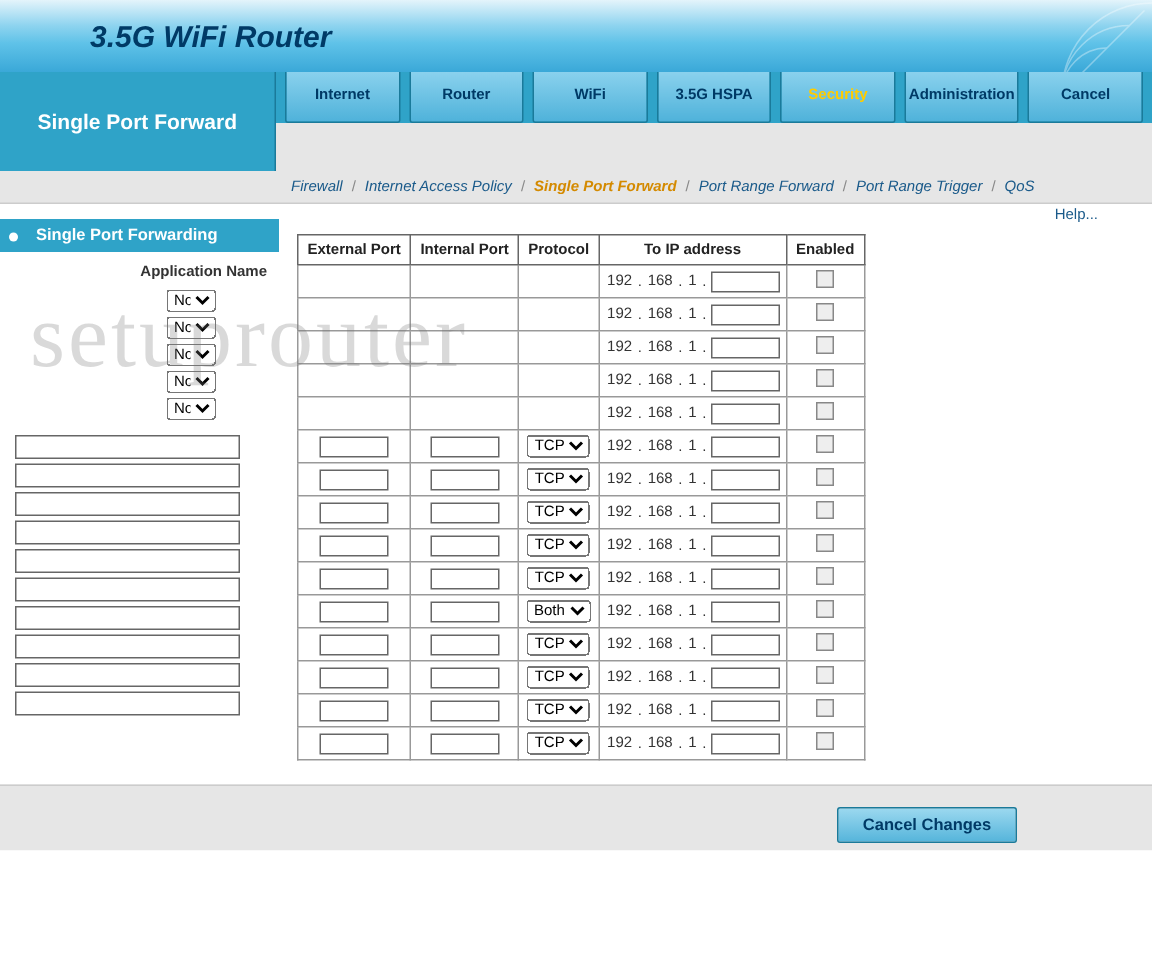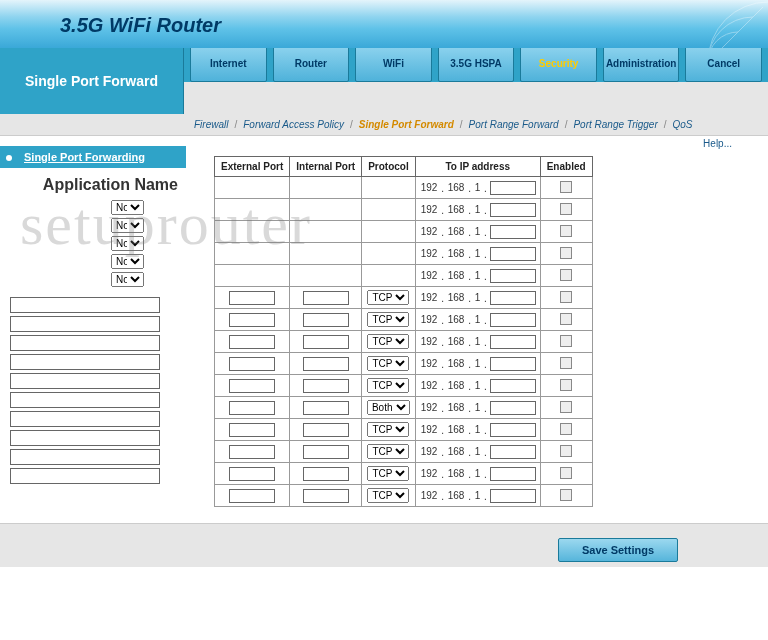--- a/index.html
+++ b/index.html
@@ -15,29 +15,29 @@
 .tab.active { color: #ffcc00; }
 .subnav { height: 22px; background: #e6e6e6; display: flex; align-items: center; font-size: 10px; padding-left: 190px; color: #1a5a8a; border-bottom: 1px solid #ccc; }
 .subnav a { color: #1a5a8a; text-decoration: none; padding: 0 4px; font-style: italic; }
 .subnav .active { color: #d48a00; font-weight: bold; }
 .subnav .sep { color: #888; padding: 0 2px; }
 .main { display: flex; }
 .sidebar { width: 194px; padding: 10px 8px 0 0; }
 .side-header { background: #2fa3c8; color: #fff; font-weight: bold; font-size: 11px; padding: 5px 8px; margin-bottom: 4px; position: relative; }
 .side-header::before { content: "•"; color: #fff; position: absolute; left: -8px; }
 .side-dot { width: 6px; height: 6px; background: #fff; border-radius: 50%; position: absolute; left: 6px; top: 9px; }
-.side-header-txt { margin-left: 16px; text-decoration: underline; }
-.side-label { text-align: right; font-weight: bold; color: #333; font-size: 16px; padding: 4px 8px 6px 0; }
+.side-header-txt { margin-left: 16px; }
+.side-label { text-align: right; font-weight: bold; color: #333; font-size: 10px; padding: 4px 8px 6px 0; }
 .side-selects { display: flex; flex-direction: column; align-items: flex-end; gap: 3px; padding-right: 42px; }
 .side-selects select { font-size: 10px; width: 33px; text-align: center; }
 .side-inputs { display: flex; flex-direction: column; gap: 3px; padding: 10px 8px 0 10px; }
 .side-inputs input { width: 150px; height: 16px; font-size: 10px; border: 1px solid #666; background: #fff; }
 .content { flex: 1; padding: 20px 0 0 4px; position: relative; }
 .help { position: absolute; right: 36px; top: 2px; color: #1a5a8a; font-size: 10px; cursor: pointer; }
-table.port { border-collapse: collapse; margin-left: 16px; padding-left: 40px; }
+table.port { border-collapse: collapse; margin-left: 0; padding-left: 40px; }
 table.port th { border: 1px solid #666; background: #fff; font-size: 10px; font-weight: bold; padding: 4px 6px; color: #222; }
 table.port td { border: 1px solid #999; padding: 2px 4px; text-align: center; height: 22px; }
 table.port input[type=text] { width: 46px; height: 14px; font-size: 10px; border: 1px solid #666; text-align: center; }
 table.port select { font-size: 10px; }
 .ip-cell { white-space: nowrap; font-size: 10px; color: #333; }
 .ip-cell span { padding: 0 1px; }
 .btn-row { display: flex; justify-content: flex-end; gap: 14px; padding: 18px 90px 10px 0; background: #e6e6e6; margin-top: 16px; height: 44px; align-items: center; border-top: 1px solid #ccc; }
 .btn { width: 120px; height: 24px; background: linear-gradient(180deg, #9bd8ef, #56b5db); border: 1px solid #1a7a9a; color: #003a66; font-size: 11px; font-weight: bold; cursor: pointer; border-radius: 2px; }
 .watermark { position: absolute; left: 20px; top: 190px; font-size: 60px; color: rgba(120,120,120,0.28); font-family: Liberation Serif, serif; letter-spacing: 2px; pointer-events: none; z-index: 50; }
 .chk { display:inline-block; width:12px; height:12px; border:1px solid #888; background:#eee; }
@@ -69,21 +69,21 @@
         <div class="tab">Administration</div>
         <div class="tab">Cancel</div>
       </div>
     <div style="height:34px;background:#e6e6e6;"></div>
   </div>
 </div>
 
 <div class="subnav" id="subnav">
     <a>Firewall</a>
     <span class="sep">/</span>
-    <a>Forward Access Policy</a>
+    <a>Internet Access Policy</a>
     <span class="sep">/</span>
     <a class="active">Single Port Forward</a>
     <span class="sep">/</span>
     <a>Port Range Forward</a>
     <span class="sep">/</span>
     <a>Port Range Trigger</a>
     <span class="sep">/</span>
     <a>QoS</a>
   </div>
 
@@ -232,14 +232,14 @@
             <td><select><option>TCP</option></select></td>
             <td class="ip-cell"><span>192</span> . <span>168</span> . <span>1</span> . <input type="text" class="ip" style=""></td>
             <td><span class="chk"></span></td>
           </tr>
         </tbody>
     </table>
   </div>
 </div>
 
 <div class="btn-row">
-  <button class="btn">Save Settings</button>
+  <button class="btn">Cancel Changes</button>
 </div>
 
 </body></html>

